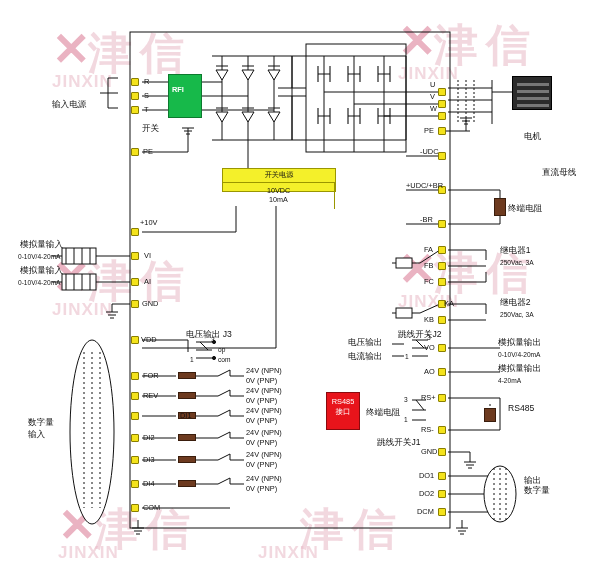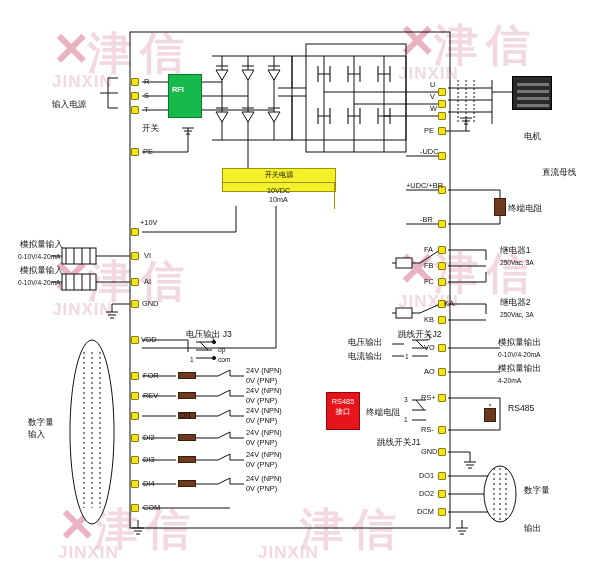--- a/index.html
+++ b/index.html
@@ -480,15 +480,15 @@
   <div class="lbl cn" style="left:508px;top:404px;">RS485</div>
   <div class="lbl cn" style="left:366px;top:408px;">终端电阻</div>
   <div class="lbl cn" style="left:338px;top:438px;margin-left:39px;">跳线开关J1</div>
   <div class="lbl sm" style="left:404px;top:396px;">3</div>
   <div class="lbl sm" style="left:404px;top:416px;">1</div>
 
   <div class="lbl" style="left:419px;top:471px;">DO1</div>
   <div class="lbl" style="left:419px;top:489px;">DO2</div>
   <div class="lbl" style="left:417px;top:507px;">DCM</div>
   <div class="lbl cn" style="left:524px;top:486px;">数字量</div>
-  <div class="lbl cn" style="left:524px;top:524px;">输出</div>
+  <div class="lbl cn" style="left:524px;top:476px;">输出</div>
 
 </div>
 
 </body></html>

